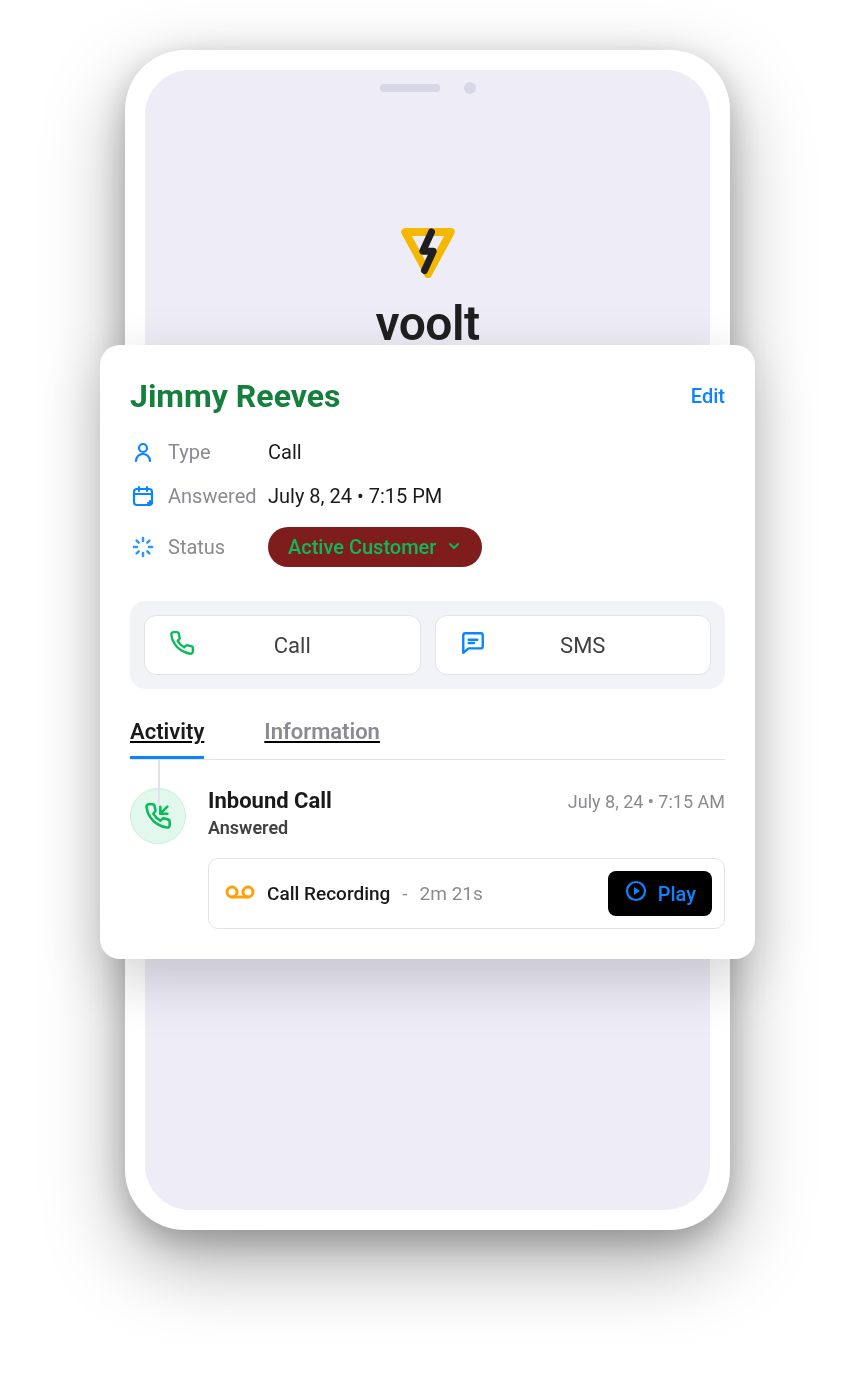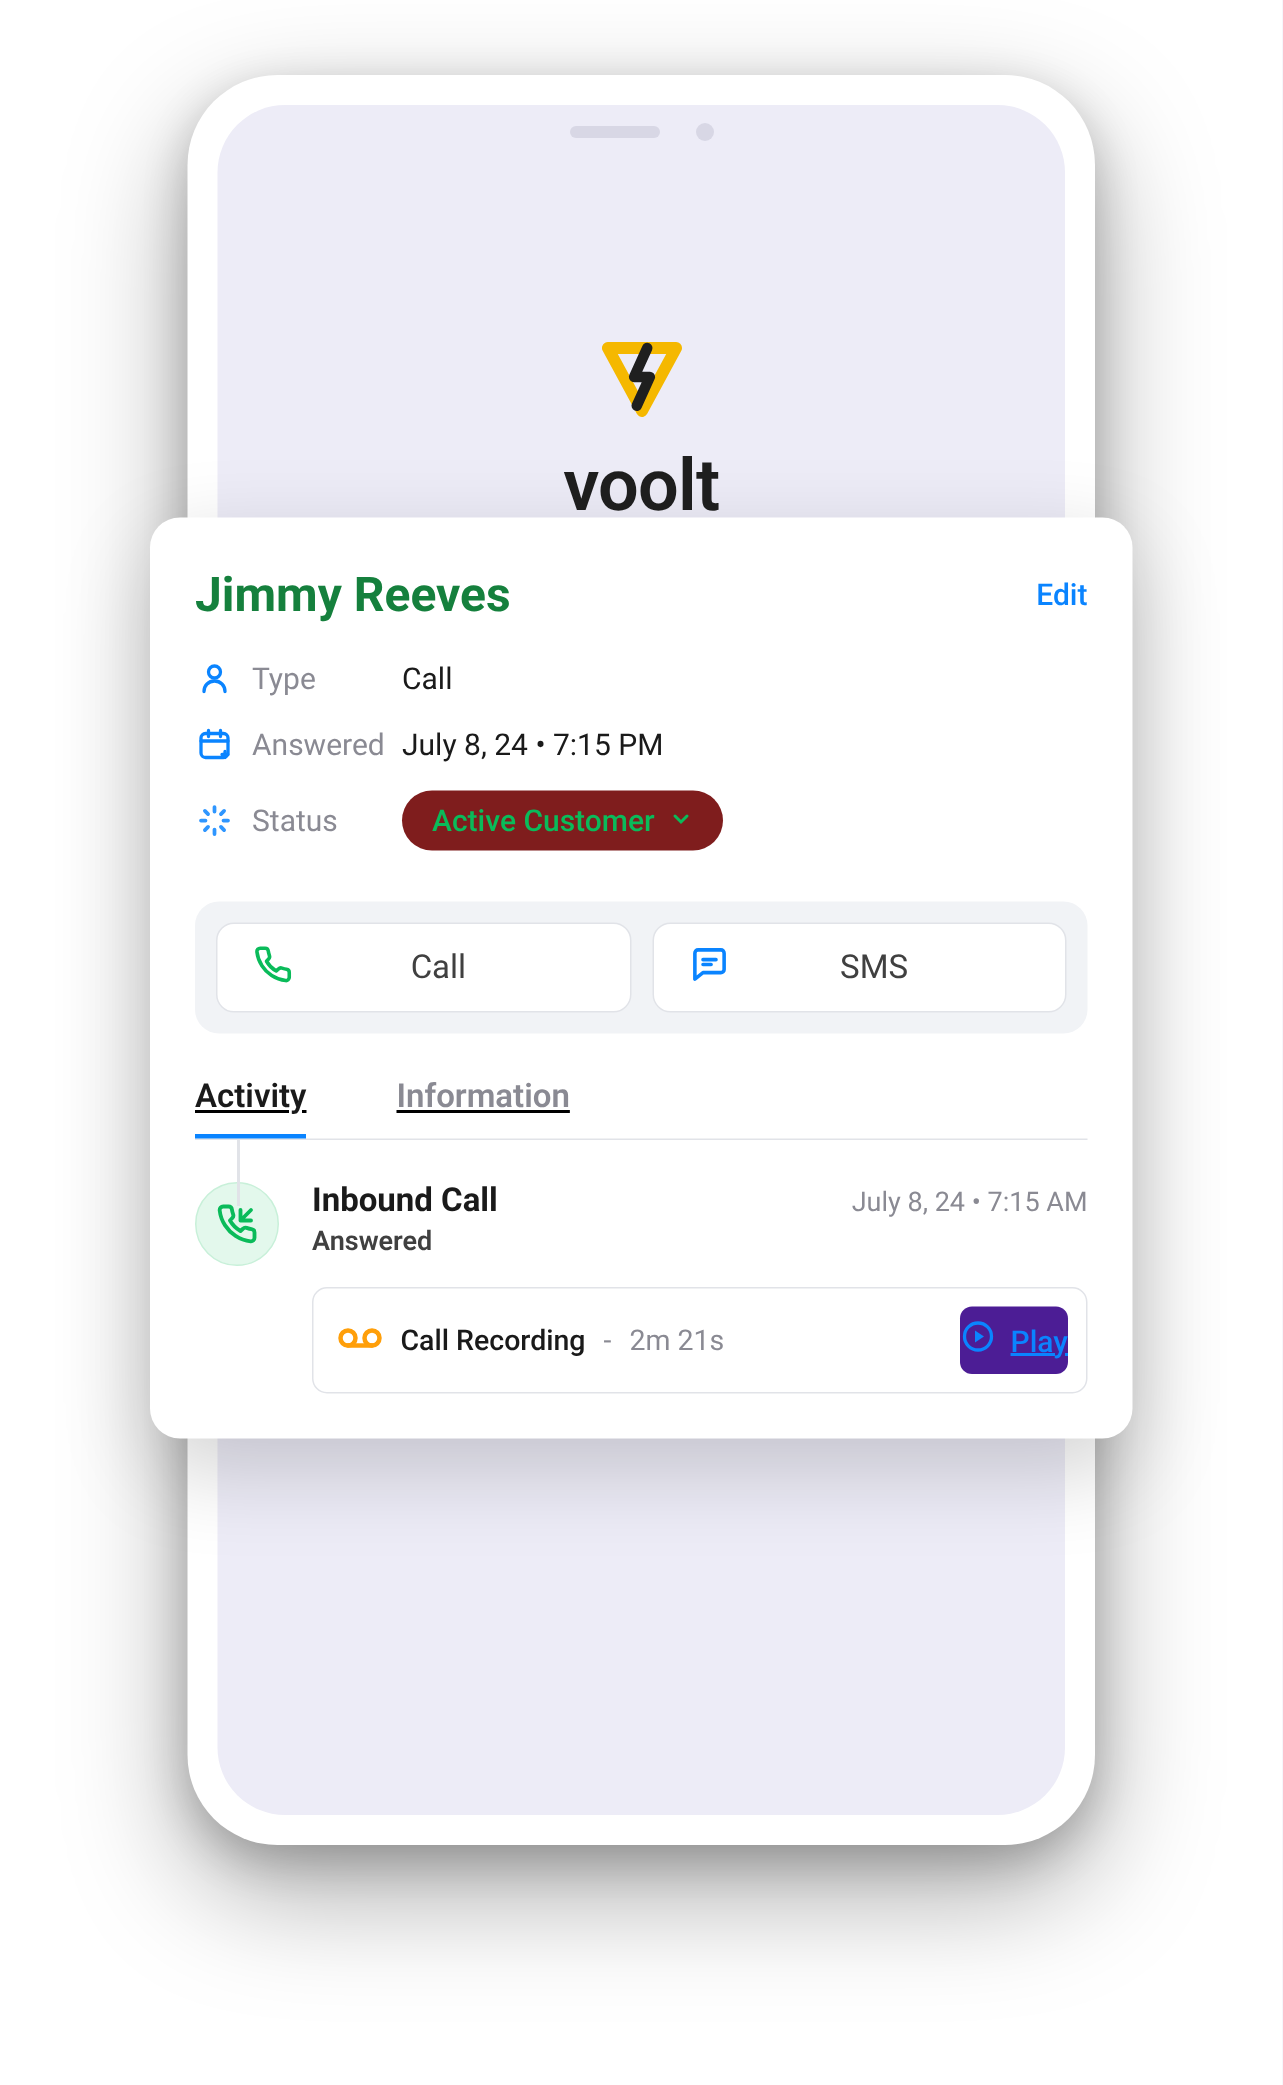--- a/index.html
+++ b/index.html
@@ -241,28 +241,27 @@
     }
     .rec-dur {
       font-size: 19px;
       color: #8a8a93;
     }
     .play-btn {
       margin-left: auto;
       display: inline-flex;
       align-items: center;
       gap: 10px;
-      background: #4c1d95;
+      background: #000000;
       border-radius: 8px;
-      padding: 8px 0;
+      padding: 8px 16px;
       color: #0a84ff;
       font-size: 20px;
       font-weight: 500;
       cursor: pointer;
-      text-decoration: underline;
     }
   </style>
 </head>
 <body>
 
 <div class="phone-frame">
   <div class="phone-screen">
     <div class="notch">
       <div class="speaker"></div>
       <div class="camera"></div>

